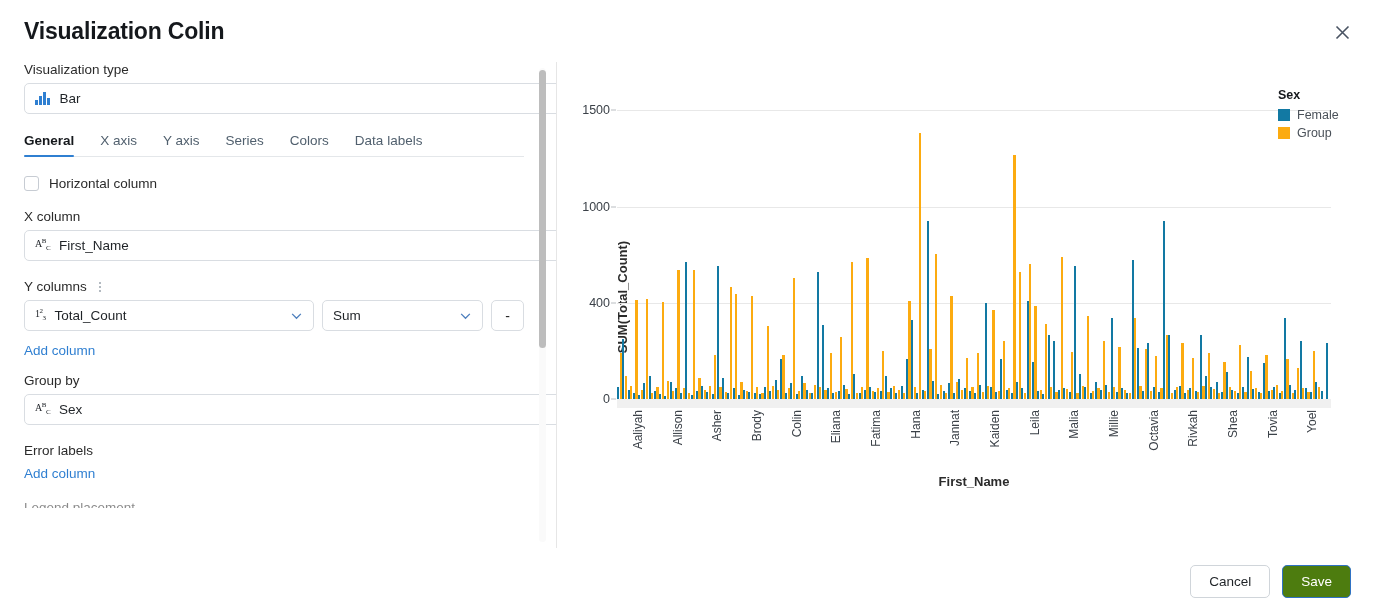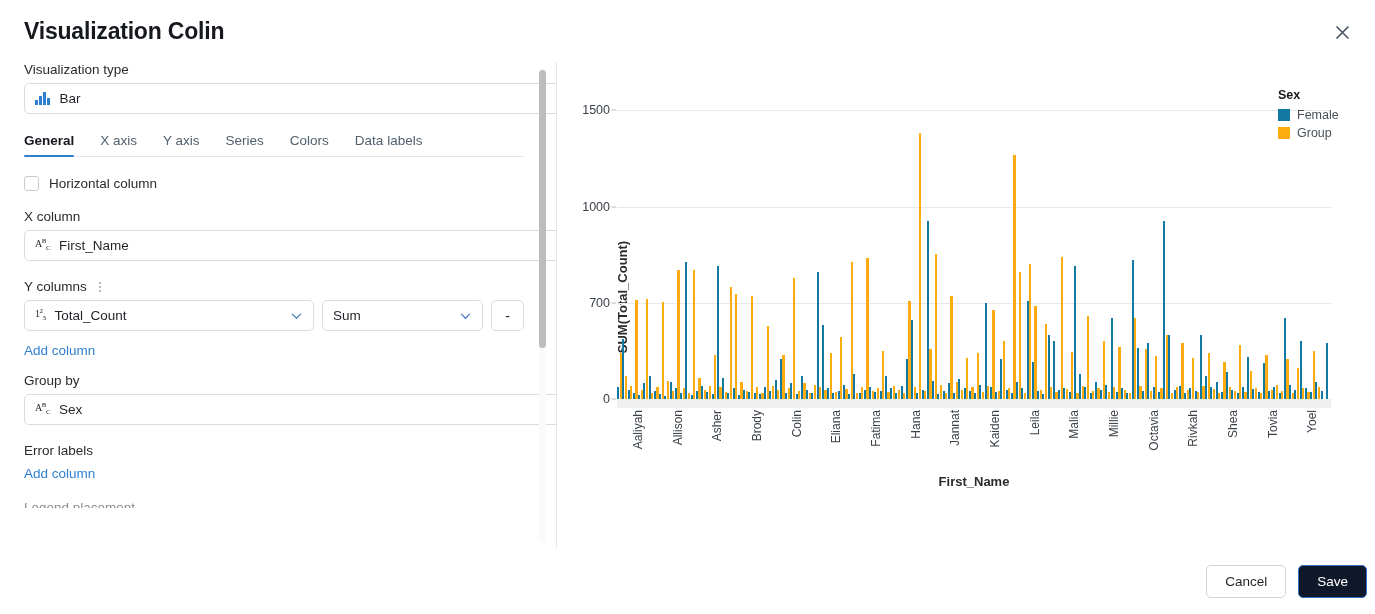--- a/index.html
+++ b/index.html
@@ -362,39 +362,39 @@
     flex: 0 0 12px;
   }
   .legend-item span { color: #4a5159; }
 
   
   .dlg-footer {
     flex: 0 0 66px;
     display: flex;
     align-items: center;
     justify-content: flex-end;
-    padding-right: 8px;
+    padding-right: 24px;
     gap: 12px;
     background: #fff;
   }
   .btn {
     height: 33px;
     border-radius: 5px;
     font-size: 13.5px;
     cursor: pointer;
     font-family: inherit;
     padding: 0 18px;
   }
   .btn-cancel {
     background: #fff;
     border: 1px solid #d0d5da;
     color: #1f2327;
   }
   .btn-save {
-    background: #0f172a;
+    background: #4d7c0f;
     border: 1px solid #2f72c4;
     color: #fff;
   }
 </style>
 </head>
 <body>
 
 <div class="dialog">
 
   <div class="dlg-header">
@@ -526,21 +526,21 @@
       <div class="chart-wrap">
 
         <div class="ylabel">SUM(Total_Count)</div>
 
         <div class="plot">
           <div id="gridlines">
               <div class="gridline" style="top: 308px;"></div>
               <div class="ytick" style="top: 308px;">0</div>
               <div class="ytick-dash" style="top: 308px;"></div>
               <div class="gridline" style="top: 211.75px;"></div>
-              <div class="ytick" style="top: 211.75px;">700</div>
+              <div class="ytick" style="top: 211.75px;">400</div>
               <div class="ytick-dash" style="top: 211.75px;"></div>
               <div class="gridline" style="top: 115.5px;"></div>
               <div class="ytick" style="top: 115.5px;">1000</div>
               <div class="ytick-dash" style="top: 115.5px;"></div>
               <div class="gridline" style="top: 19.25px;"></div>
               <div class="ytick" style="top: 19.25px;">1500</div>
               <div class="ytick-dash" style="top: 19.25px;"></div>
             </div>
           <div class="bars" id="bars">
               <div class="bar" style="left: 0px; width: 2.1525px; height: 11.55px; background: rgb(18, 121, 163);"></div>

